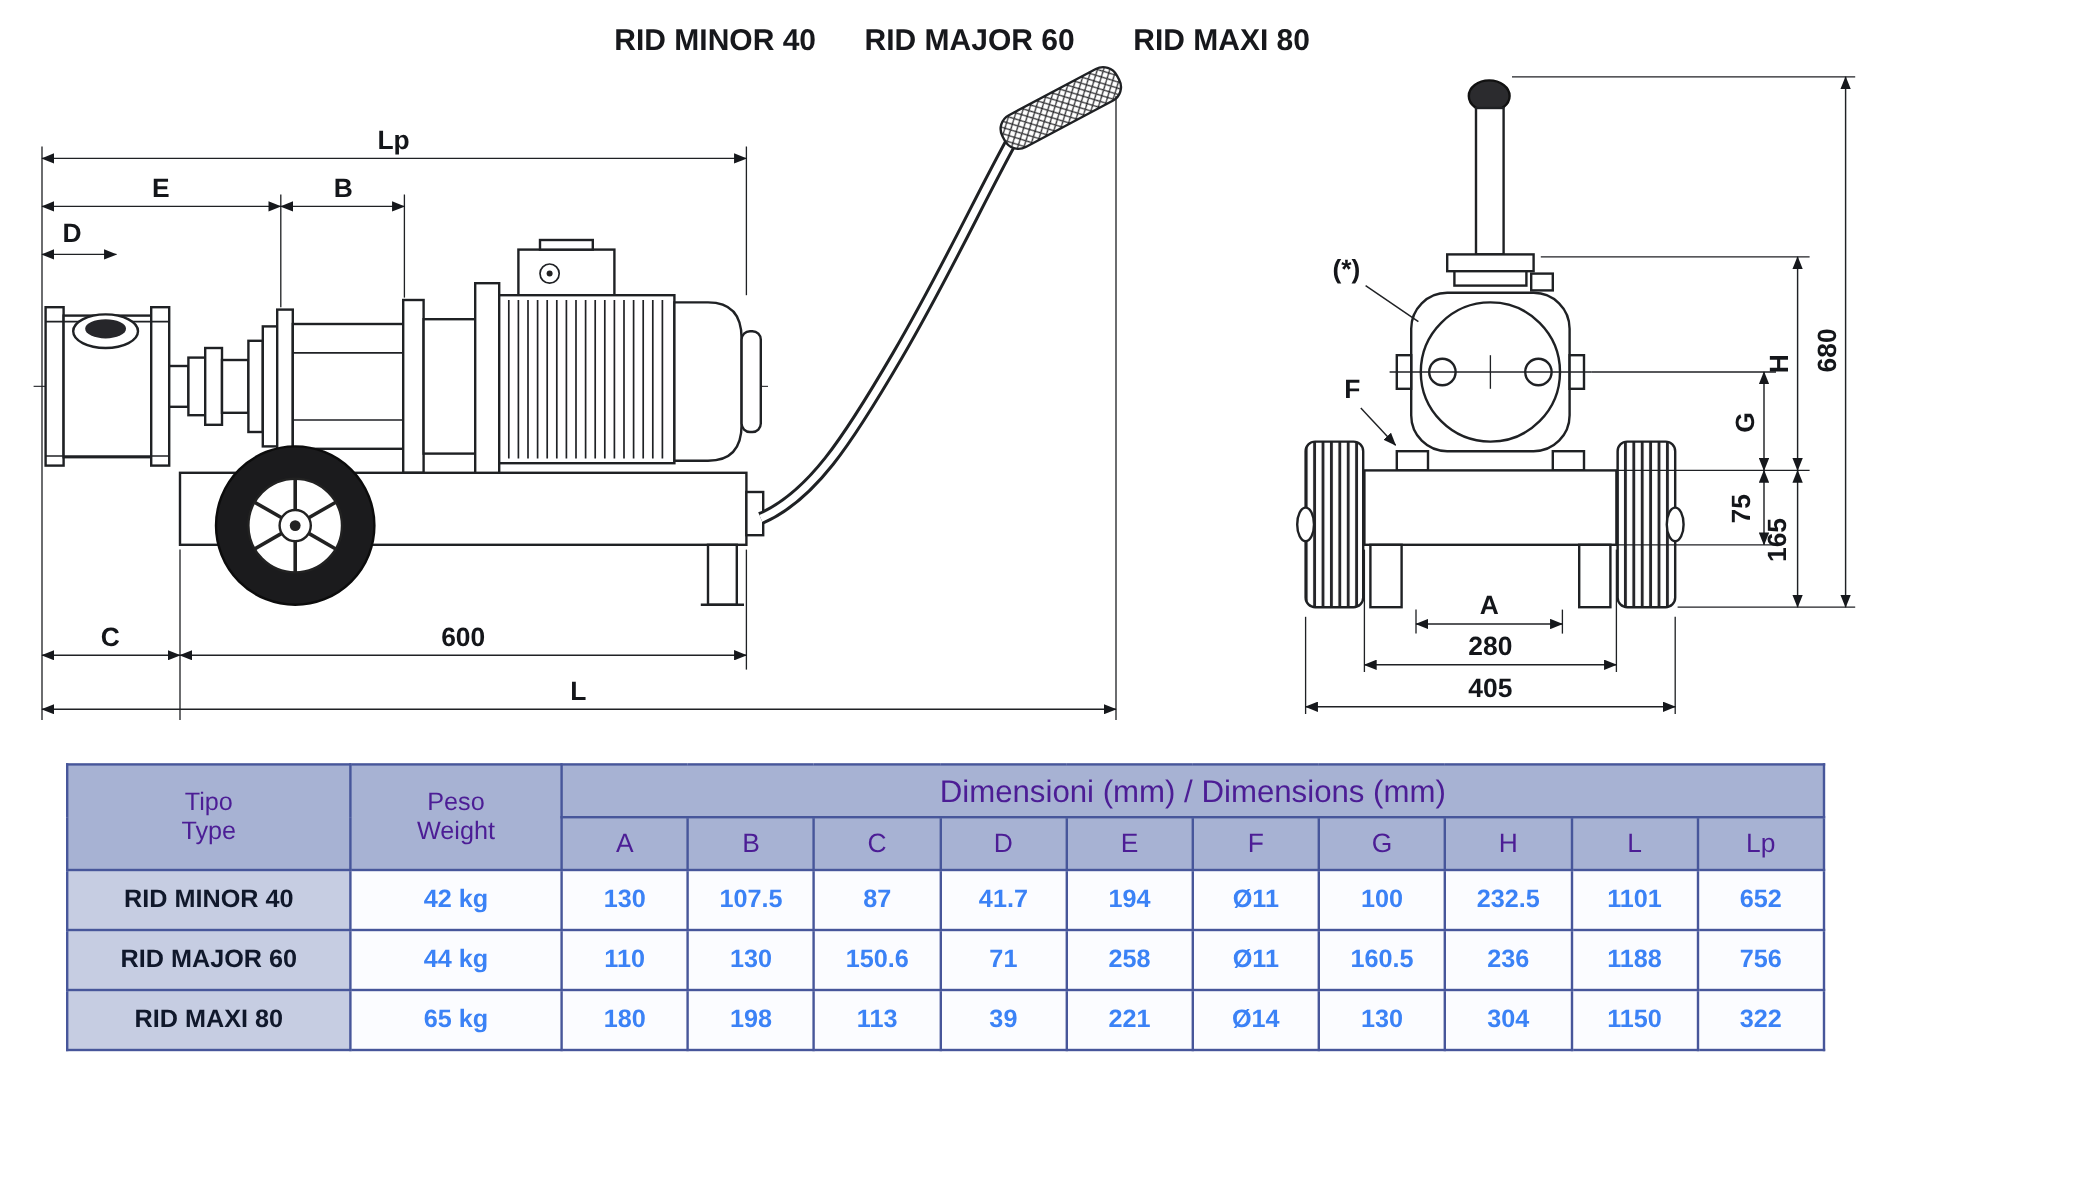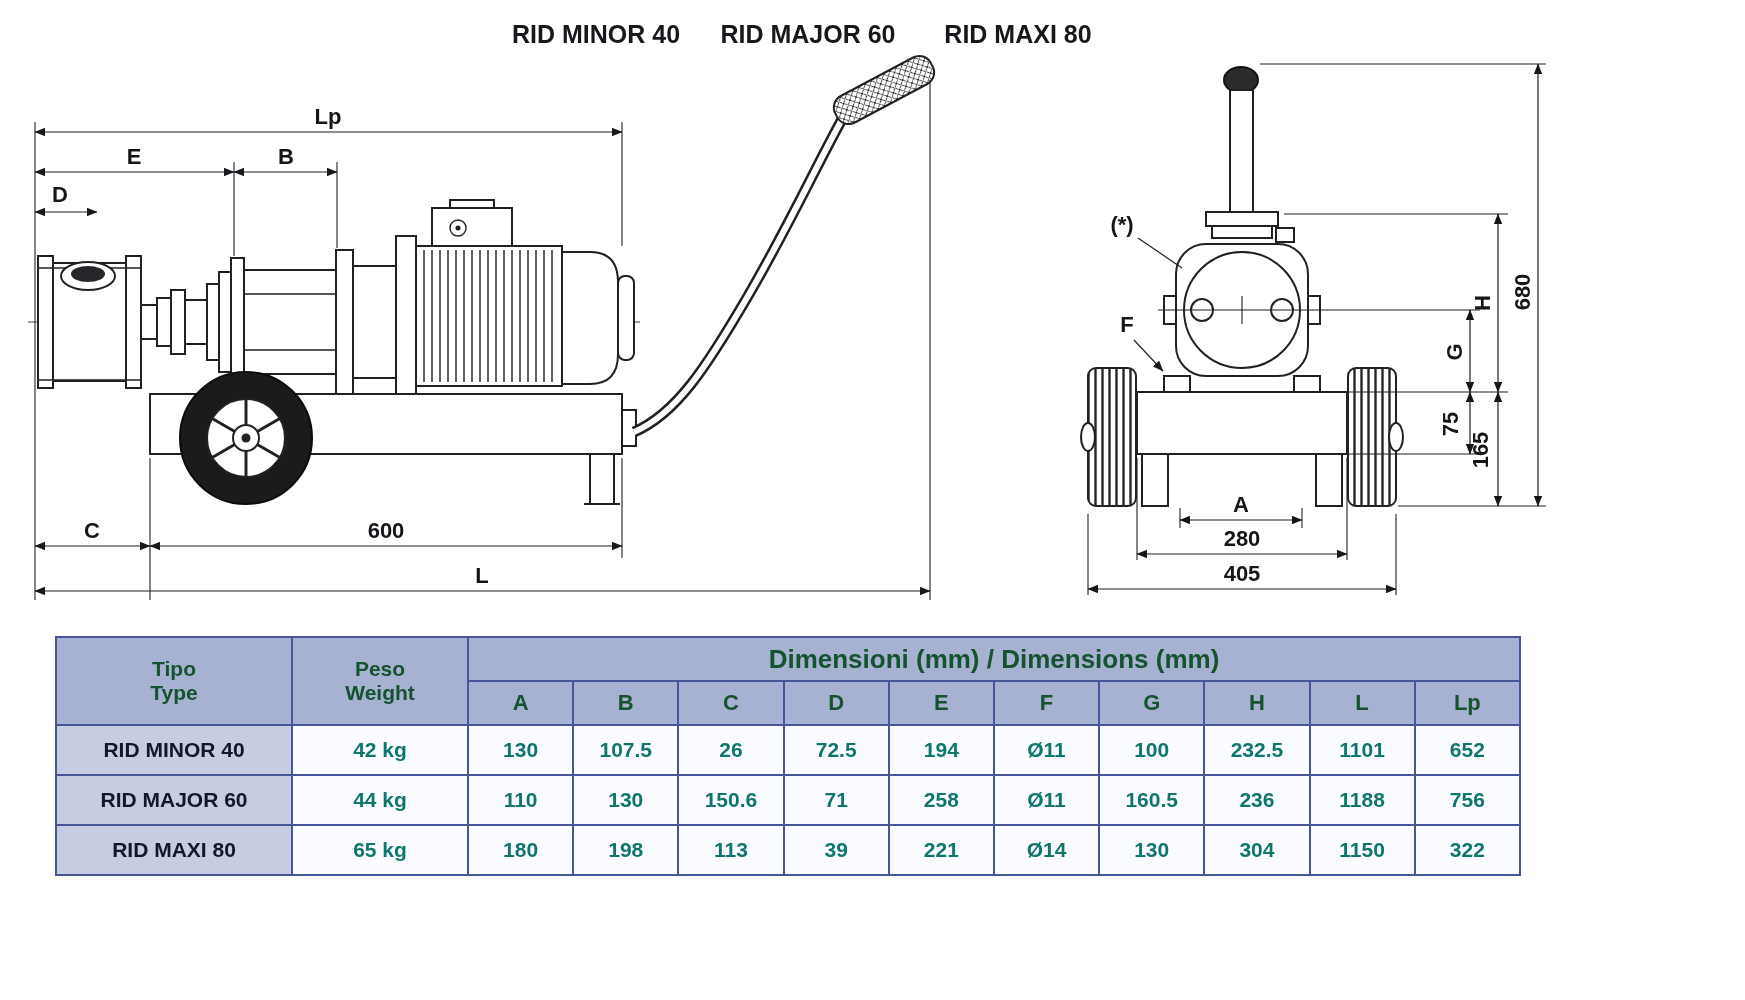--- a/index.html
+++ b/index.html
@@ -13,25 +13,25 @@
   .olf { fill:#ffffff; stroke:#1f2124; stroke-width:2; }
   .thin{ fill:none; stroke:#1f2124; stroke-width:1.4; }
   .dim { fill:none; stroke:#1f2124; stroke-width:1.2; }
   .ext { fill:none; stroke:#1f2124; stroke-width:1.1; }
   .cl  { fill:none; stroke:#3a3c40; stroke-width:1; stroke-dasharray:14 4 3 4; }
   .dlabel { font:bold 22px "Liberation Sans", sans-serif; fill:#14161a; }
   
   .table-wrap { position:absolute; left:55px; top:636px; }
   .spec-table { border-collapse:collapse; table-layout:fixed; width:1466px; }
   .spec-table td { border:2px solid #47569a; text-align:center; vertical-align:middle; padding:0; }
-  .hd  { background:#a7b2d3; color:#14532d; font-weight:bold; font-size:21px;margin-top:23px; }
+  .hd  { background:#a7b2d3; color:#4c1d95; font-weight:normal; font-size:21px;margin-top:23px; }
   .dims-title { font-size:26px; }
   .col-letter { font-size:22px; }
   .model { background:#c6cde2; color:#10182b; font-weight:bold; font-size:21px; }
-  .val   { background:#fbfcff; color:#0f766e; font-weight:bold; font-size:21px; }
+  .val   { background:#fbfcff; color:#3b82f6; font-weight:bold; font-size:21px; }
 </style>
 </head>
 <body>
 
 <div id="stage">
 
   <span class="model-title" style="left:596px">RID MINOR 40</span>
   <span class="model-title" style="left:808px">RID MAJOR 60</span>
   <span class="model-title" style="left:1018px">RID MAXI 80</span>
 
@@ -262,22 +262,22 @@
           <td class="hd col-letter">L</td>
           <td class="hd col-letter">Lp</td>
         </tr>
       </thead>
       <tbody>
         <tr style="height:50px">
           <td class="model">RID MINOR 40</td>
           <td class="val">42 kg</td>
           <td class="val">130</td>
           <td class="val">107.5</td>
-          <td class="val">26</td>
-          <td class="val">72.5</td>
+          <td class="val">87</td>
+          <td class="val">41.7</td>
           <td class="val">194</td>
           <td class="val">Ø11</td>
           <td class="val">100</td>
           <td class="val">232.5</td>
           <td class="val">1101</td>
           <td class="val">652</td>
         </tr>
         <tr style="height:50px">
           <td class="model">RID MAJOR 60</td>
           <td class="val">44 kg</td>

